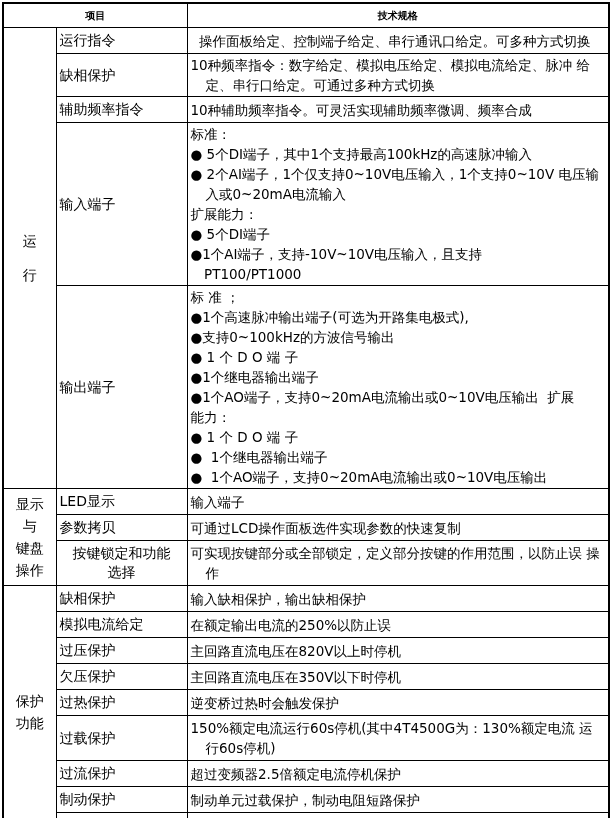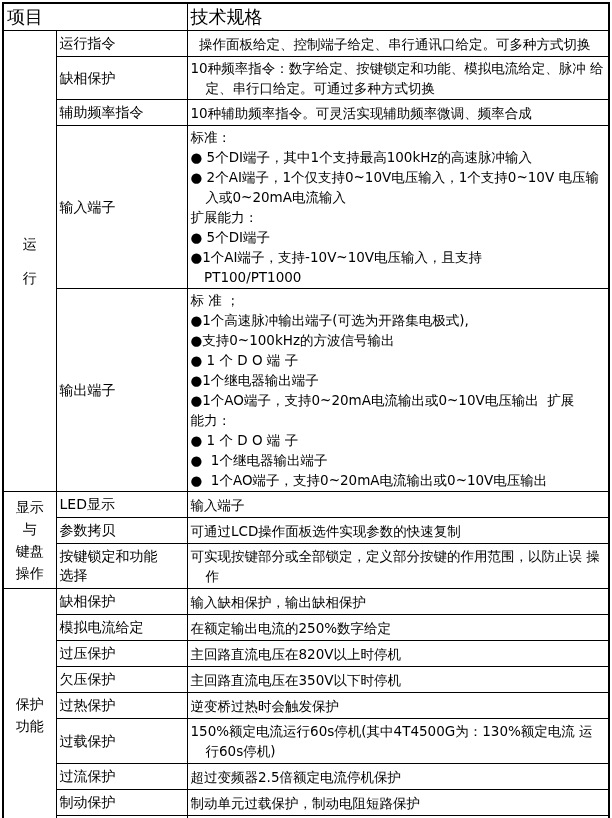--- a/index.html
+++ b/index.html
@@ -17,36 +17,37 @@
   }
   col.c1 { width: 53px; }
   col.c2 { width: 131px; }
   td {
     border: 1px solid #000000;
     padding: 1px 3px;
     vertical-align: middle;
     font-size: 14px;
   }
   td.hdr {
-    font-weight: normal;
-    font-size: 18px;
+    font-weight: bold;
+    text-align: center;
+    font-size: 10px;
     height: 21px;
   }
   td.group-cell {
     text-align: center;
     font-weight: normal;
   }
   td.group-cell.regular { font-weight: normal; }
   td.group-cell div { line-height: 22px; white-space: pre-wrap; }
   td.group-cell.tall div { line-height: 34px; }
   td.label-cell {
     text-align: left;
     line-height: 19px;
   }
-  td.label-cell.left { text-align: left; white-space: pre-wrap; }
+  td.label-cell.left { text-align: center; white-space: pre-wrap; }
   td.spec-cell {
     text-align: left;
     font-size: 13.5px;
   }
   td.spec-cell div {
     white-space: pre-wrap;
     line-height: 20px;
     padding-left: 15px;
     text-indent: -15px;
   }
@@ -75,21 +76,21 @@
       <div>行</div>
     </td>
     <td class="label-cell">运行指令</td>
     <td class="spec-cell">
       <div>  操作面板给定、控制端子给定、串行通讯口给定。可多种方式切换</div>
     </td>
   </tr>
   <tr>
     <td class="label-cell">缺相保护</td>
     <td class="spec-cell">
-      <div>10种频率指令：数字给定、按键锁定和功能、模拟电流给定、脉冲 给定、串行口给定。可通过多种方式切换</div>
+      <div>10种频率指令：数字给定、模拟电压给定、模拟电流给定、脉冲 给定、串行口给定。可通过多种方式切换</div>
     </td>
   </tr>
   <tr class="r-single">
     <td class="label-cell">辅助频率指令</td>
     <td class="spec-cell">
       <div>10种辅助频率指令。可灵活实现辅助频率微调、频率合成</div>
     </td>
   </tr>
   <tr>
     <td class="label-cell">输入端子</td>
@@ -151,21 +152,21 @@
       <div>功能</div>
     </td>
     <td class="label-cell">缺相保护</td>
     <td class="spec-cell">
       <div>输入缺相保护，输出缺相保护</div>
     </td>
   </tr>
   <tr class="r-single">
     <td class="label-cell">模拟电流给定</td>
     <td class="spec-cell">
-      <div>在额定输出电流的250%数字给定</div>
+      <div>在额定输出电流的250%以防止误</div>
     </td>
   </tr>
   <tr class="r-single">
     <td class="label-cell">过压保护</td>
     <td class="spec-cell">
       <div>主回路直流电压在820V以上时停机</div>
     </td>
   </tr>
   <tr class="r-single">
     <td class="label-cell">欠压保护</td>

